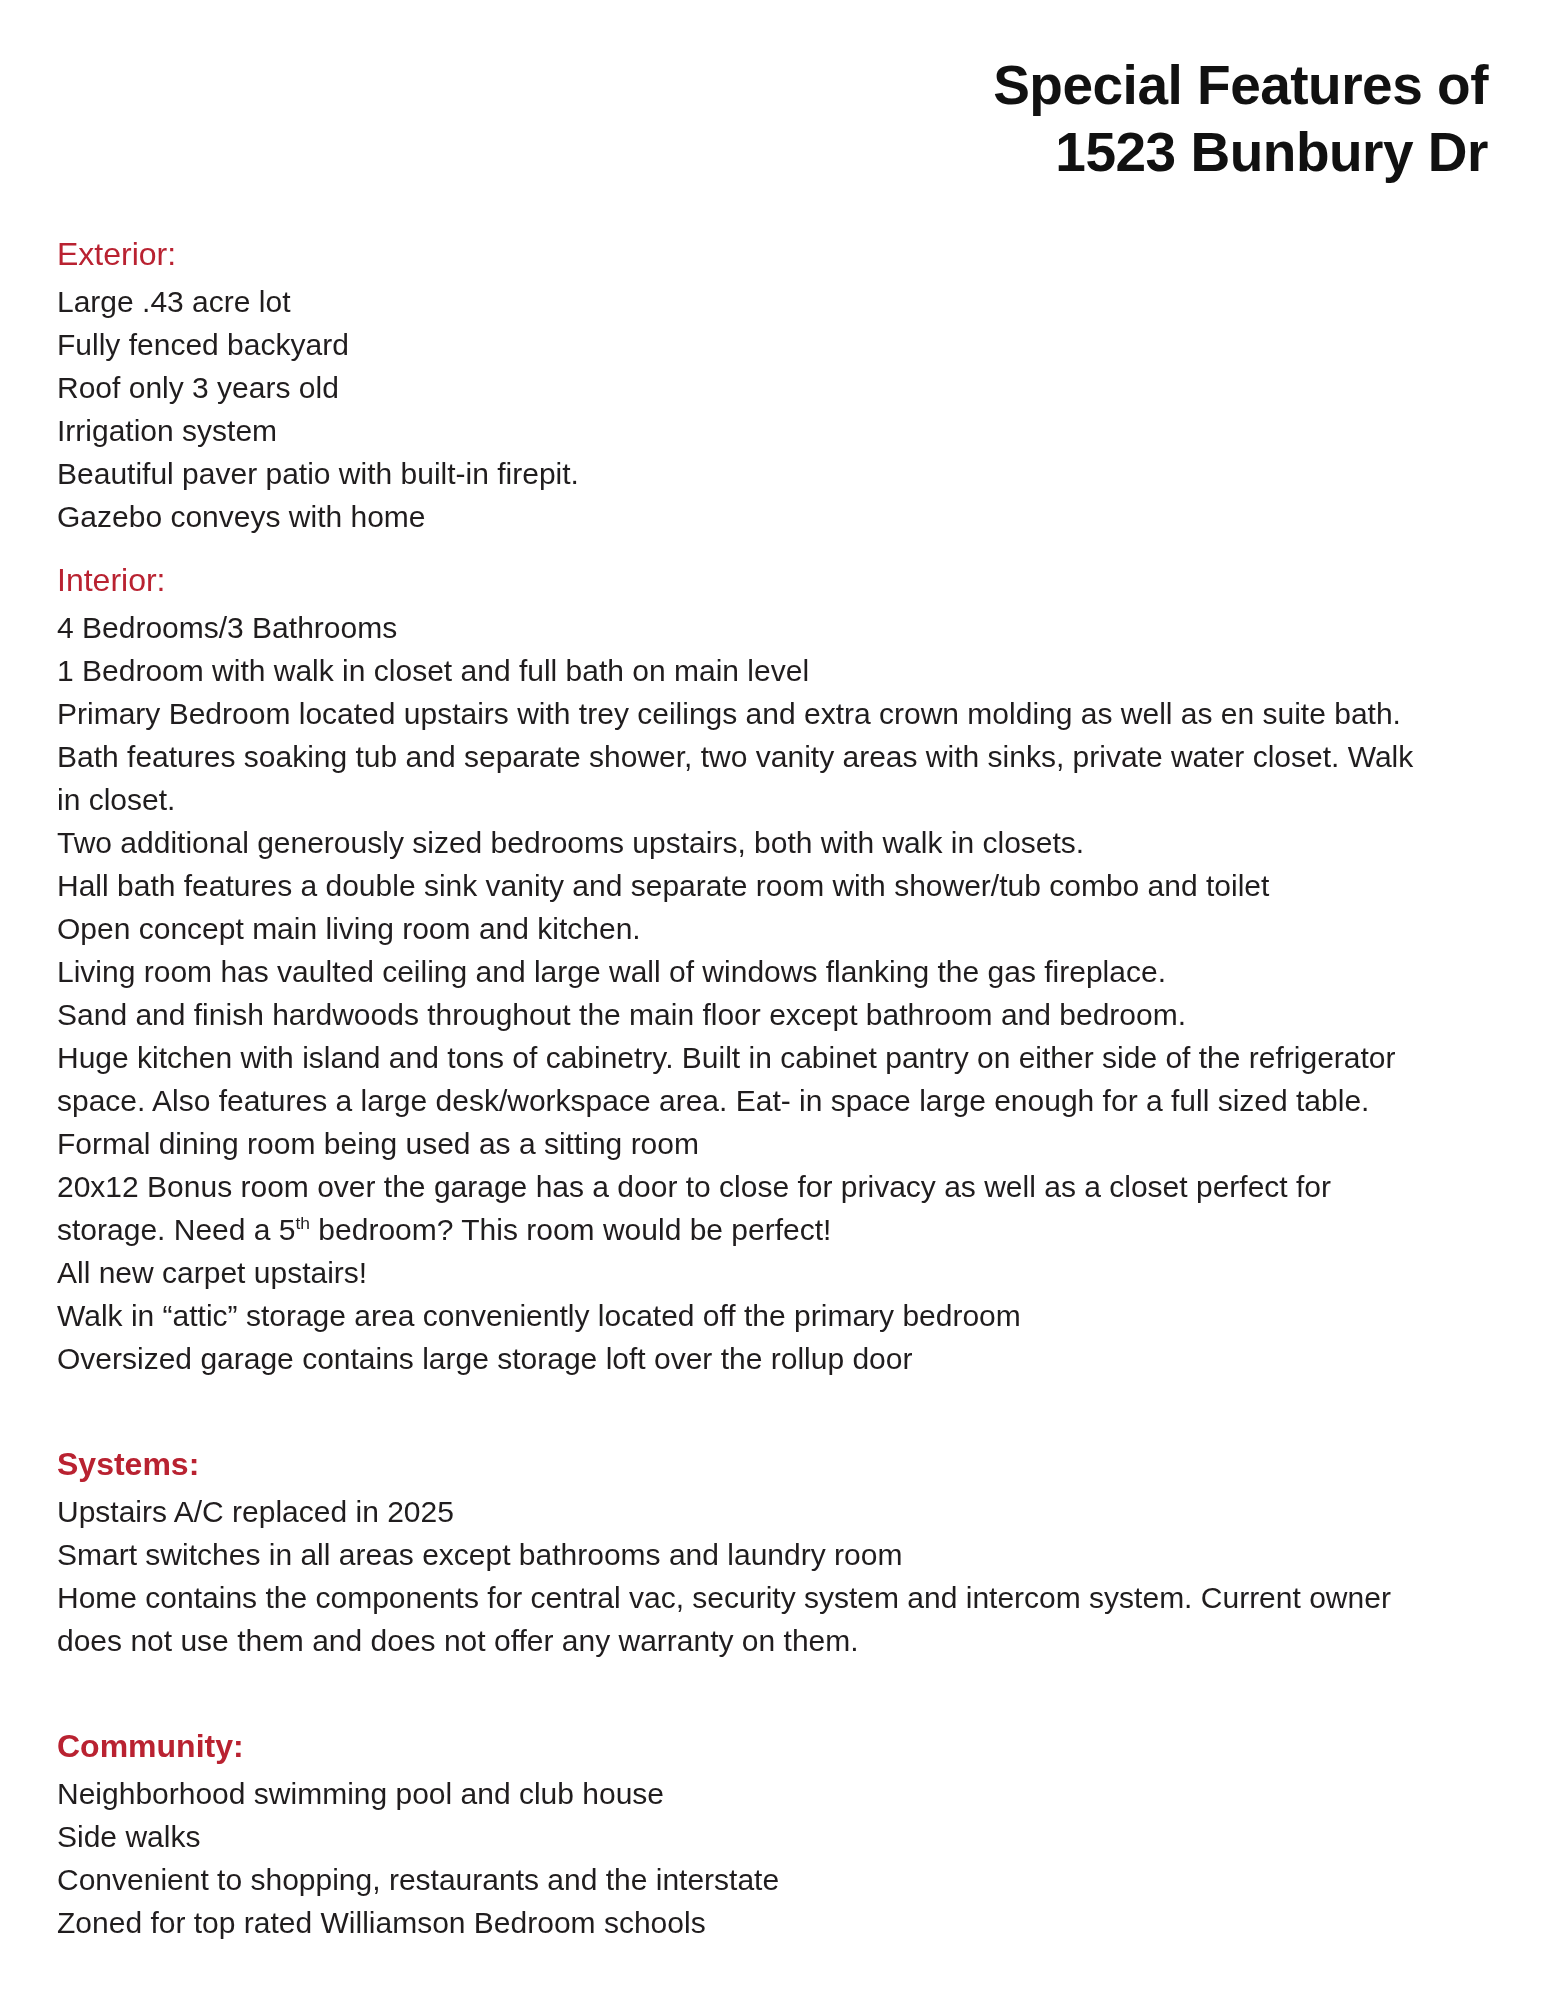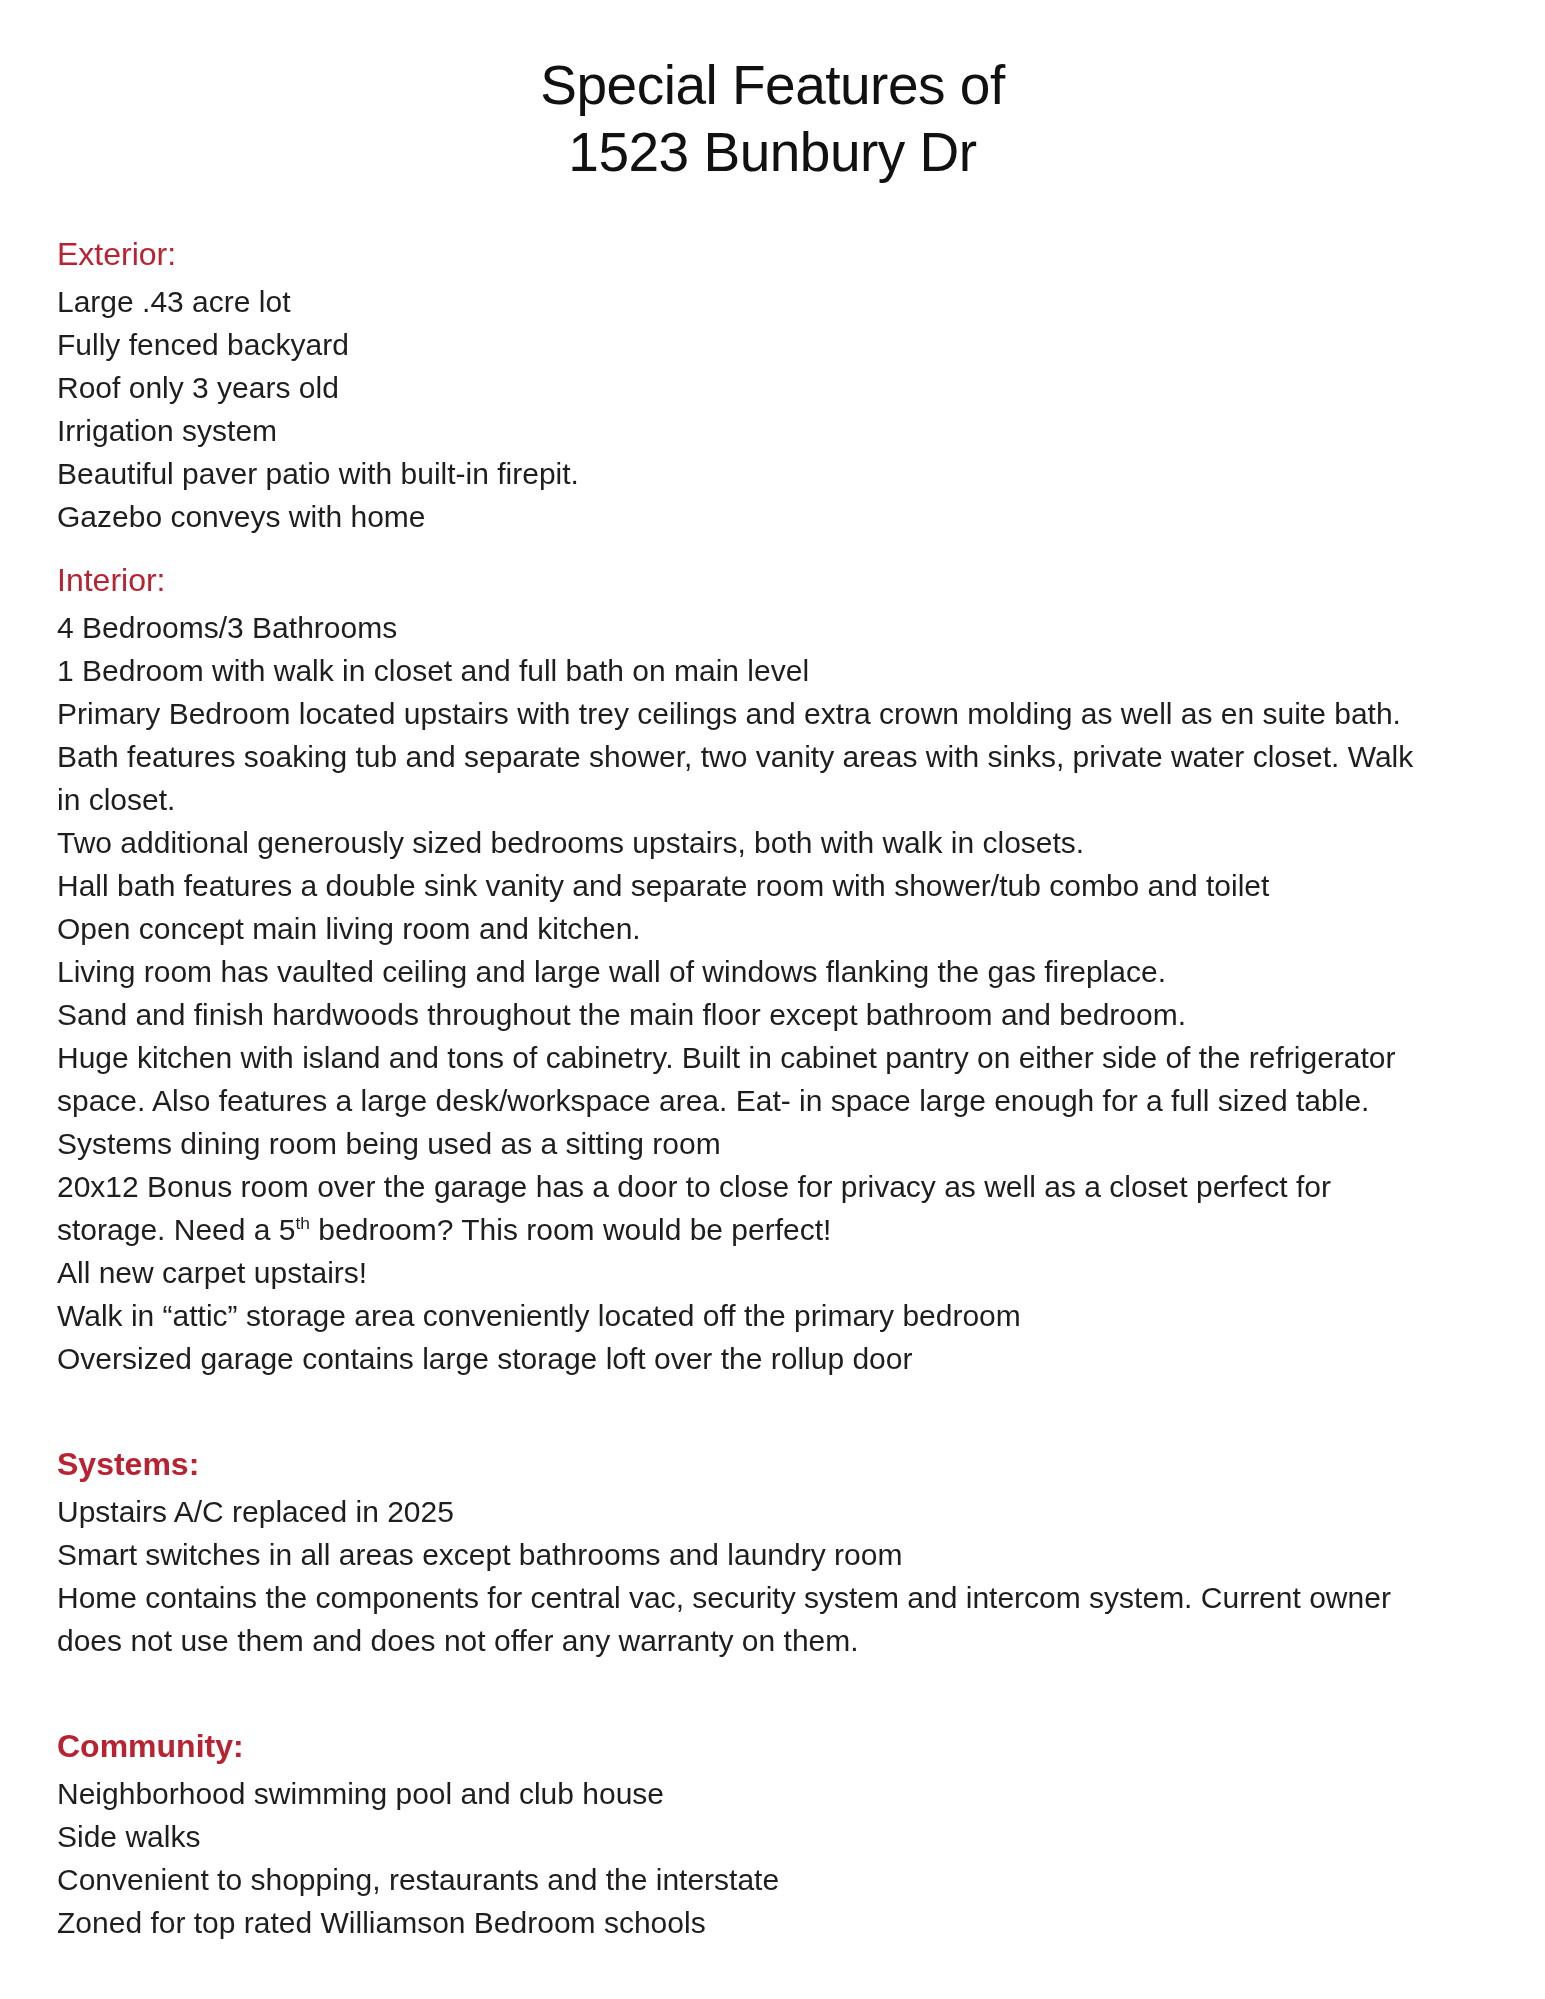--- a/index.html
+++ b/index.html
@@ -14,24 +14,24 @@
     min-height:1999px;
     margin:0 auto;
     background:var(--bg-color,#fff);
     color:var(--body-color,#201D1E);
     font-family:"Liberation Sans",sans-serif;
     font-size:30px;
     line-height:43px;
     padding:52px 57px 40px 57px;
   }
   h1.doc-title{
-    text-align:center;
+    text-align:right;
     font-size:55px;
     line-height:67px;
-    font-weight:400;
+    font-weight:700;
     letter-spacing:-0.5px;
     margin:0 0 46px 0;
     color:#111;
   }
   h1.doc-title .t-line{display:block;}
   h2.sec-heading{
     color:var(--heading-color,#B92231);
     font-size:32px;
     line-height:44px;
     font-weight:400;
@@ -78,21 +78,21 @@
     <div class="sec-items">
         <p class="feature-line">4 Bedrooms/3 Bathrooms</p>
         <p class="feature-line">1 Bedroom with walk in closet and full bath on main level</p>
         <p class="feature-line">Primary Bedroom located upstairs with trey ceilings and extra crown molding as well as en suite bath. Bath features soaking tub and separate shower, two vanity areas with sinks, private water closet. Walk in closet.</p>
         <p class="feature-line">Two additional generously sized bedrooms upstairs, both with walk in closets.</p>
         <p class="feature-line">Hall bath features a double sink vanity and separate room with shower/tub combo and toilet</p>
         <p class="feature-line">Open concept main living room and kitchen.</p>
         <p class="feature-line">Living room has vaulted ceiling and large wall of windows flanking the gas fireplace.</p>
         <p class="feature-line">Sand and finish hardwoods throughout the main floor except bathroom and bedroom.</p>
         <p class="feature-line">Huge kitchen with island and tons of cabinetry. Built in cabinet pantry on either side of the refrigerator space. Also features a large desk/workspace area. Eat- in space large enough for a full sized table.</p>
-        <p class="feature-line">Systems dining room being used as a sitting room</p>
+        <p class="feature-line">Formal dining room being used as a sitting room</p>
         <p class="feature-line"><span>20x12 Bonus room over the garage has a door to close for privacy as well as a closet perfect for storage. Need a 5</span><sup>th</sup><span> bedroom? This room would be perfect!</span></p>
         <p class="feature-line">All new carpet upstairs!</p>
         <p class="feature-line">Walk in “attic” storage area conveniently located off the primary bedroom</p>
         <p class="feature-line">Oversized garage contains large storage loft over the rollup door</p>
       </div>
   </section>
 
   <section class="doc-section gap-lg">
     <h2 class="sec-heading">Systems:</h2>
     <div class="sec-items">

